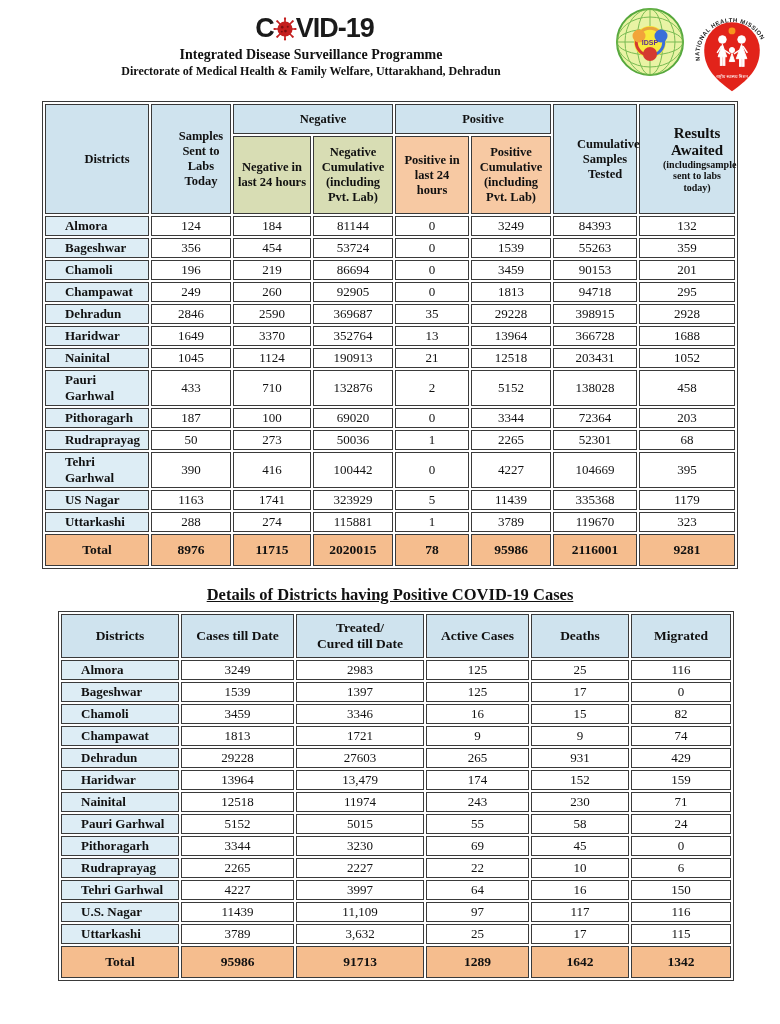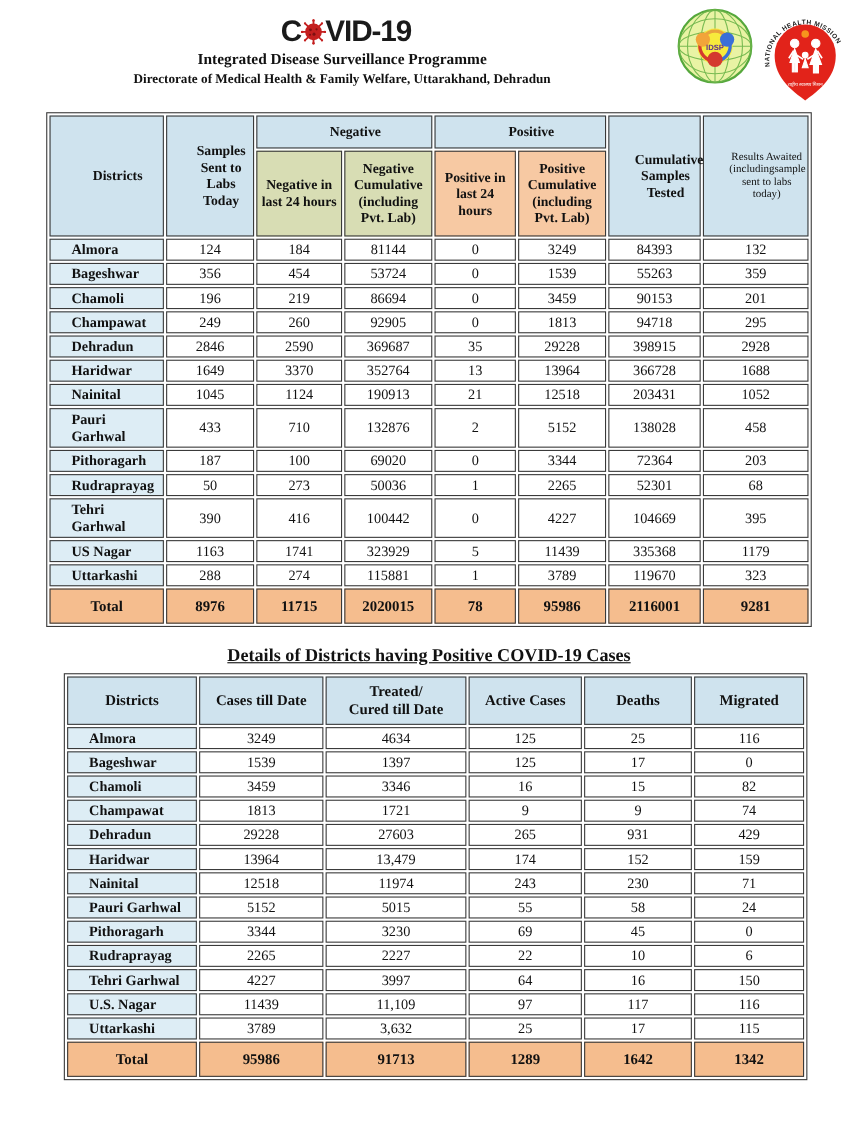--- a/index.html
+++ b/index.html
@@ -59,22 +59,22 @@
 
   td.num   { text-align:center; }
   td.dcell {
     text-align:left; font-weight:bold; padding-left:19px;
     background:var(--cell_blue);
   }
   tbody.total td {
     background:var(--total_peach); font-weight:bold; text-align:center;
     height:32px; font-size:13.5px;
   }
-  .results-sub { font-size:10px; font-weight:normal; line-height:1.15; }
-  .results-main { font-size:10px; font-weight:normal; }
+  .results-sub { font-size:10px; font-weight:bold; line-height:1.15; }
+  .results-main { font-size:15px; font-weight:bold; }
 </style>
 </head>
 <body>
 
 <div class="page">
 
   <div class="header">
 
 
     <div class="center-block">
@@ -368,21 +368,21 @@
 Cured till Date</th>
         <th class="blue">Active Cases</th>
         <th class="blue">Deaths</th>
         <th class="blue">Migrated</th>
       </tr>
     </thead>
     <tbody>
         <tr>
           <td class="dcell">Almora</td>
           <td class="num">3249</td>
-          <td class="num">4634</td>
+          <td class="num">2983</td>
           <td class="num">125</td>
           <td class="num">25</td>
           <td class="num">116</td>
         </tr>
         <tr>
           <td class="dcell">Bageshwar</td>
           <td class="num">1539</td>
           <td class="num">1397</td>
           <td class="num">125</td>
           <td class="num">17</td>

